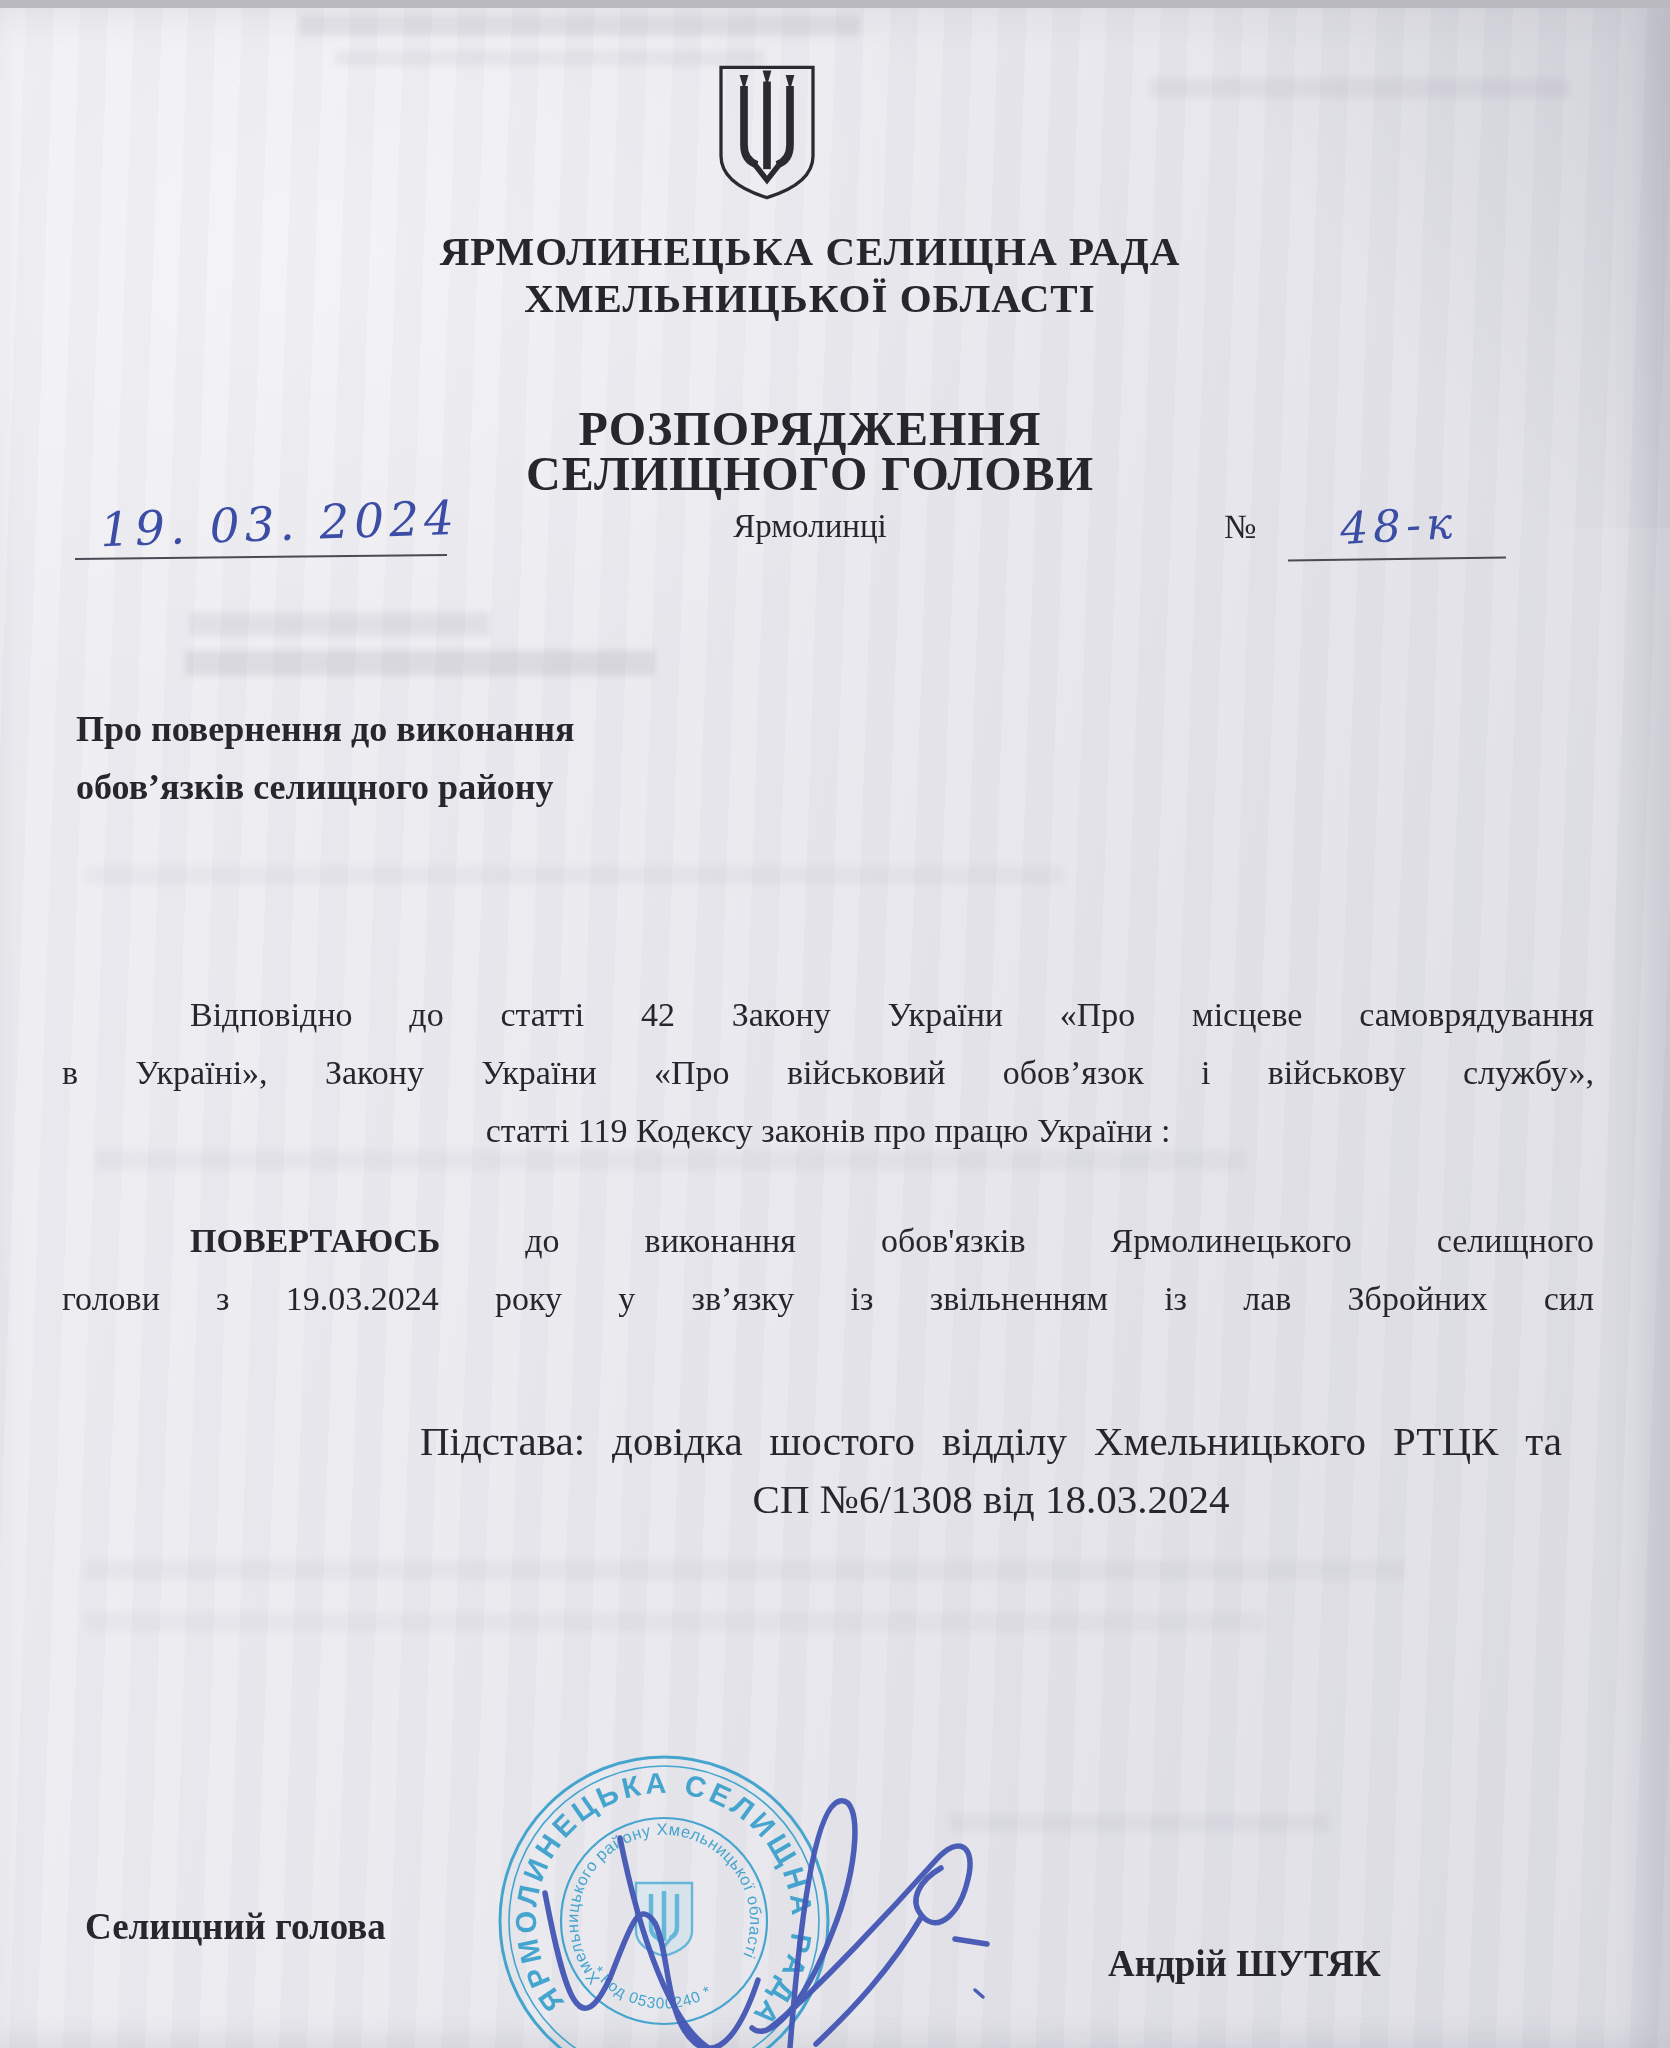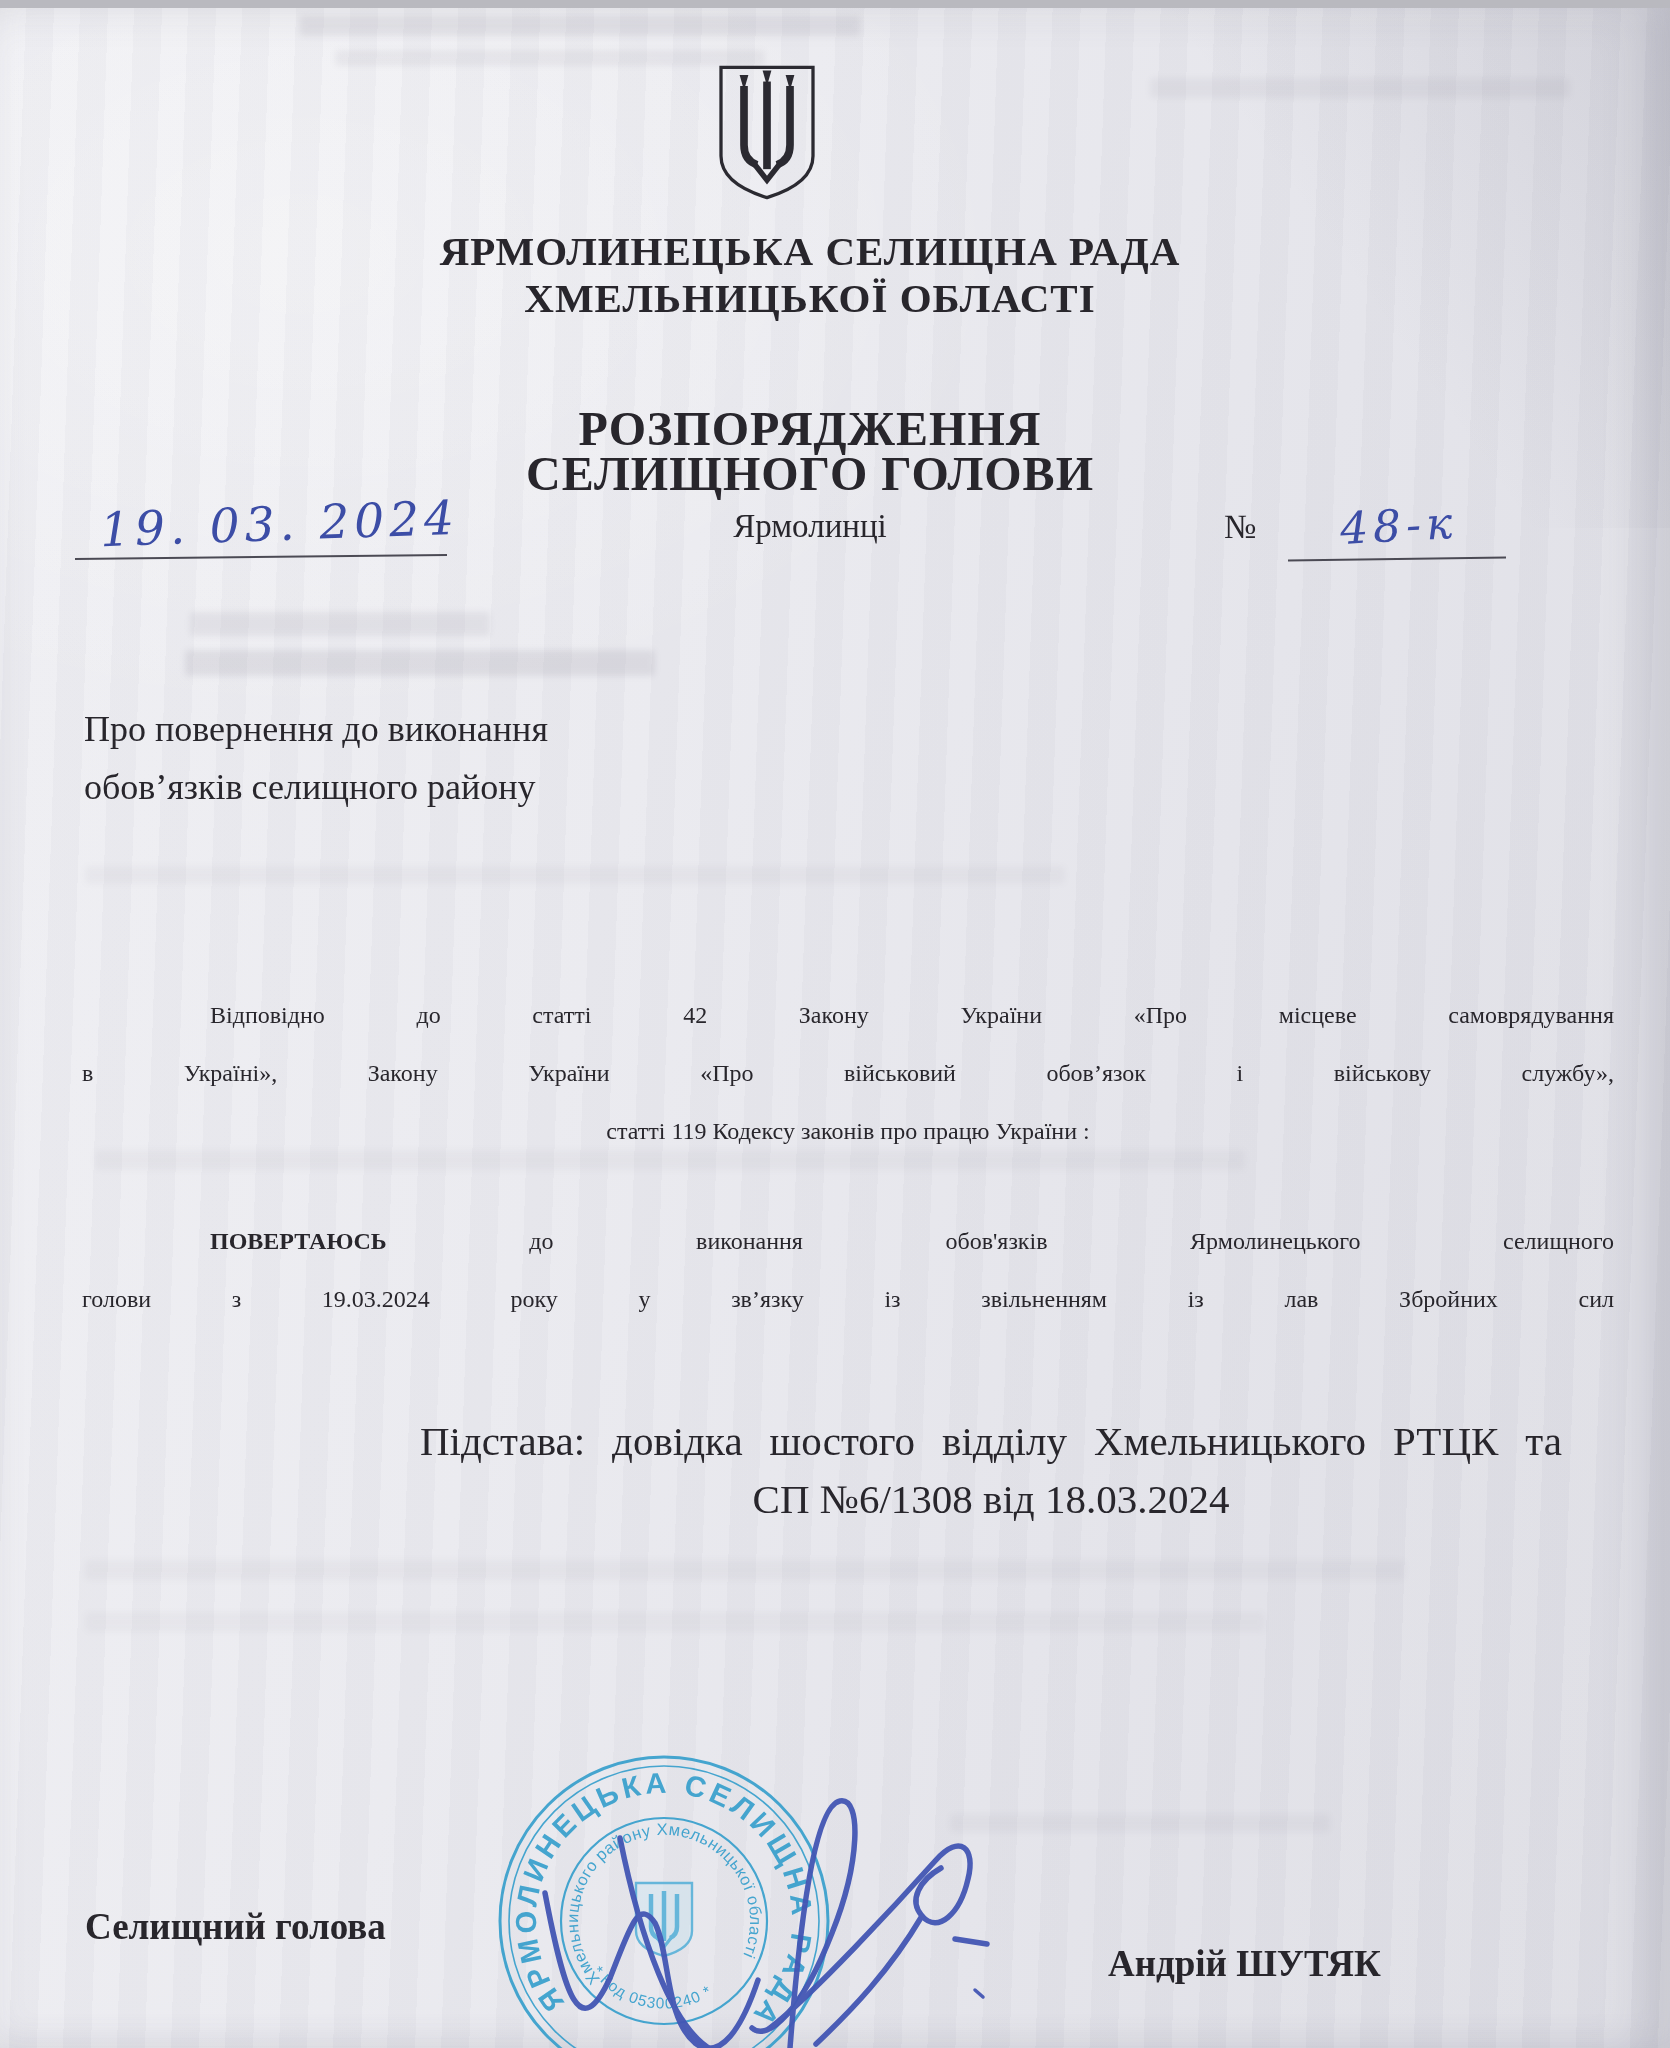--- a/index.html
+++ b/index.html
@@ -24,21 +24,21 @@
     position:absolute;right:0;top:0;width:560px;height:520px;
     background:linear-gradient(235deg, rgba(105,105,125,0.14), rgba(105,105,125,0) 55%);
     pointer-events:none;
   }
   .abs{position:absolute;}
   .center-band{left:130px;width:1360px;text-align:center;}
   .org{font-weight:bold;font-size:41px;line-height:47px;letter-spacing:1px;}
   .doctype{font-weight:bold;font-size:48px;line-height:45px;letter-spacing:1px;}
   .place{font-size:33px;}
   .subject{font-size:36px;line-height:58px;}
-  .para{left:82px;width:1532px;font-size:24px;}
+  .para{left:62px;width:1532px;font-size:34px;}
   .jline{text-align:justify;text-align-last:justify;line-height:58px;white-space:normal;}
   .lline{text-align:center;line-height:58px;}
   .indent{text-indent:128px;}
   .bold{font-weight:bold;}
   .hw{
     font-style:italic;
     color:#3c4da6;
     letter-spacing:5px;
     font-family:"DejaVu Serif","Liberation Serif",serif;
   }
@@ -99,21 +99,21 @@
 
   <div class="abs hw hw-date" style="left:100px;top:488px;">19. 03. 2024</div>
   <div class="abs rule" style="left:75px;top:548px;width:372px;transform:rotate(-0.6deg);"></div>
 
   <div class="abs center-band place" style="top:500px;">Ярмолинці</div>
 
   <div class="abs numsign" style="left:1224px;top:500px;">№</div>
   <div class="abs hw hw-num" style="left:1340px;top:492px;">48-к</div>
   <div class="abs rule" style="left:1288px;top:550px;width:218px;transform:rotate(-0.8deg);"></div>
 
-  <div class="abs subject" style="left:84px;top:692px;">
+  <div class="abs subject" style="left:76px;top:692px;font-weight:bold;">
     <div>Про повернення до виконання</div>
     <div>обов’язків селищного району</div>
   </div>
 
   <div class="abs para" style="top:978px;">
     <div class="jline indent">Відповідно до статті 42  Закону України «Про місцеве самоврядування</div>
     <div class="jline">в Україні»,  Закону України «Про військовий обов’язок і військову службу»,</div>
     <div class="lline">статті 119 Кодексу законів про працю України :</div>
   </div>
 

